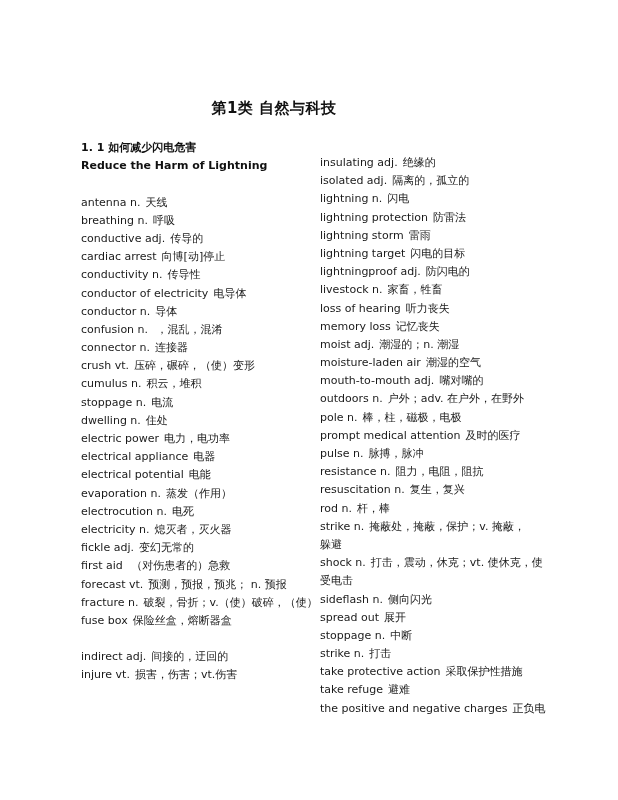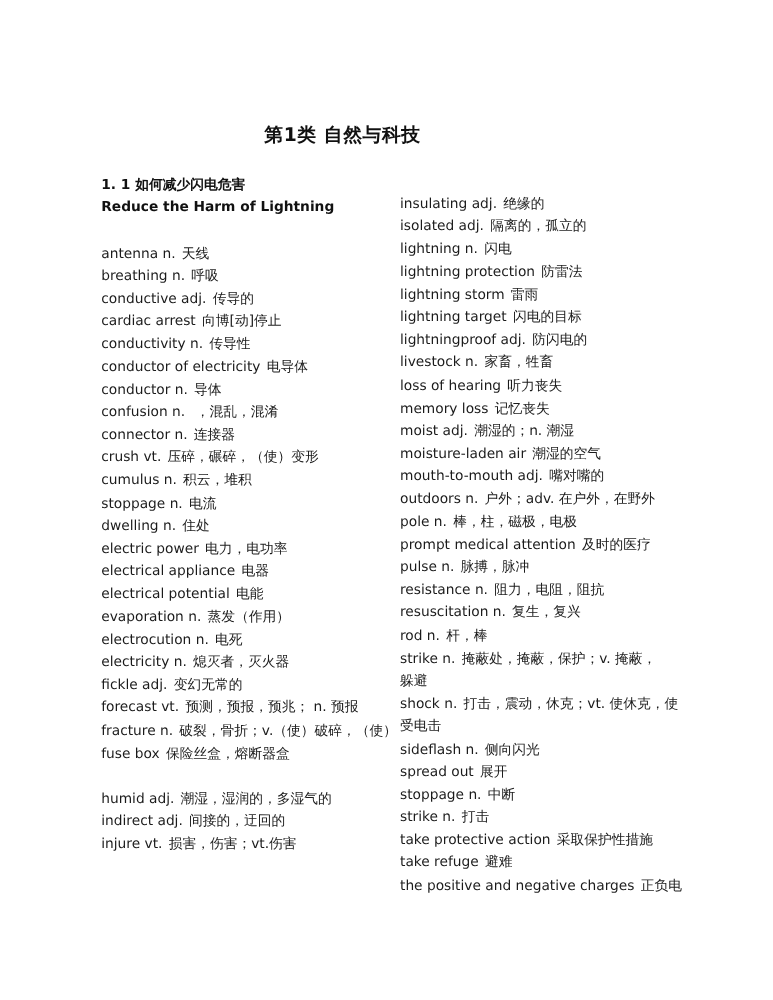--- a/index.html
+++ b/index.html
@@ -63,25 +63,25 @@
       <div class="line entry"><span class="term">cumulus n.</span><span class="meaning">积云，堆积</span></div>
       <div class="line entry"><span class="term">stoppage n.</span><span class="meaning">电流</span></div>
       <div class="line entry"><span class="term">dwelling n.</span><span class="meaning">住处</span></div>
       <div class="line entry"><span class="term">electric power</span><span class="meaning">电力，电功率</span></div>
       <div class="line entry"><span class="term">electrical appliance</span><span class="meaning">电器</span></div>
       <div class="line entry"><span class="term">electrical potential</span><span class="meaning">电能</span></div>
       <div class="line entry"><span class="term">evaporation n.</span><span class="meaning">蒸发（作用）</span></div>
       <div class="line entry"><span class="term">electrocution n.</span><span class="meaning">电死</span></div>
       <div class="line entry"><span class="term">electricity n.</span><span class="meaning">熄灭者，灭火器</span></div>
       <div class="line entry"><span class="term">fickle adj.</span><span class="meaning">变幻无常的</span></div>
+      <div class="line entry"><span class="term">first aid</span><span class="meaning"> （对伤患者的）急救</span></div>
       <div class="line entry"><span class="term">forecast vt.</span><span class="meaning">预测，预报，预兆；  n. 预报</span></div>
       <div class="line entry"><span class="term">fracture n.</span><span class="meaning">破裂，骨折；v.（使）破碎，（使）</span></div>
       <div class="line entry"><span class="term">fuse box</span><span class="meaning">保险丝盒，熔断器盒</span></div>
       <div class="line entry"><span class="meaning"></span></div>
-      <div class="line entry"><span class="term">humid adj.</span><span class="meaning">潮湿，湿润的，多湿气的</span></div>
       <div class="line entry"><span class="term">indirect adj.</span><span class="meaning">间接的，迂回的</span></div>
       <div class="line entry"><span class="term">injure vt.</span><span class="meaning">损害，伤害；vt.伤害</span></div>
     </div>
 </div>
 
 <div class="col col-right">
   <div id="right-entries">
       <div class="line entry"><span class="term">insulating adj.</span><span class="meaning">绝缘的</span></div>
       <div class="line entry"><span class="term">isolated adj.</span><span class="meaning">隔离的，孤立的</span></div>
       <div class="line entry"><span class="term">lightning n.</span><span class="meaning">闪电</span></div>

